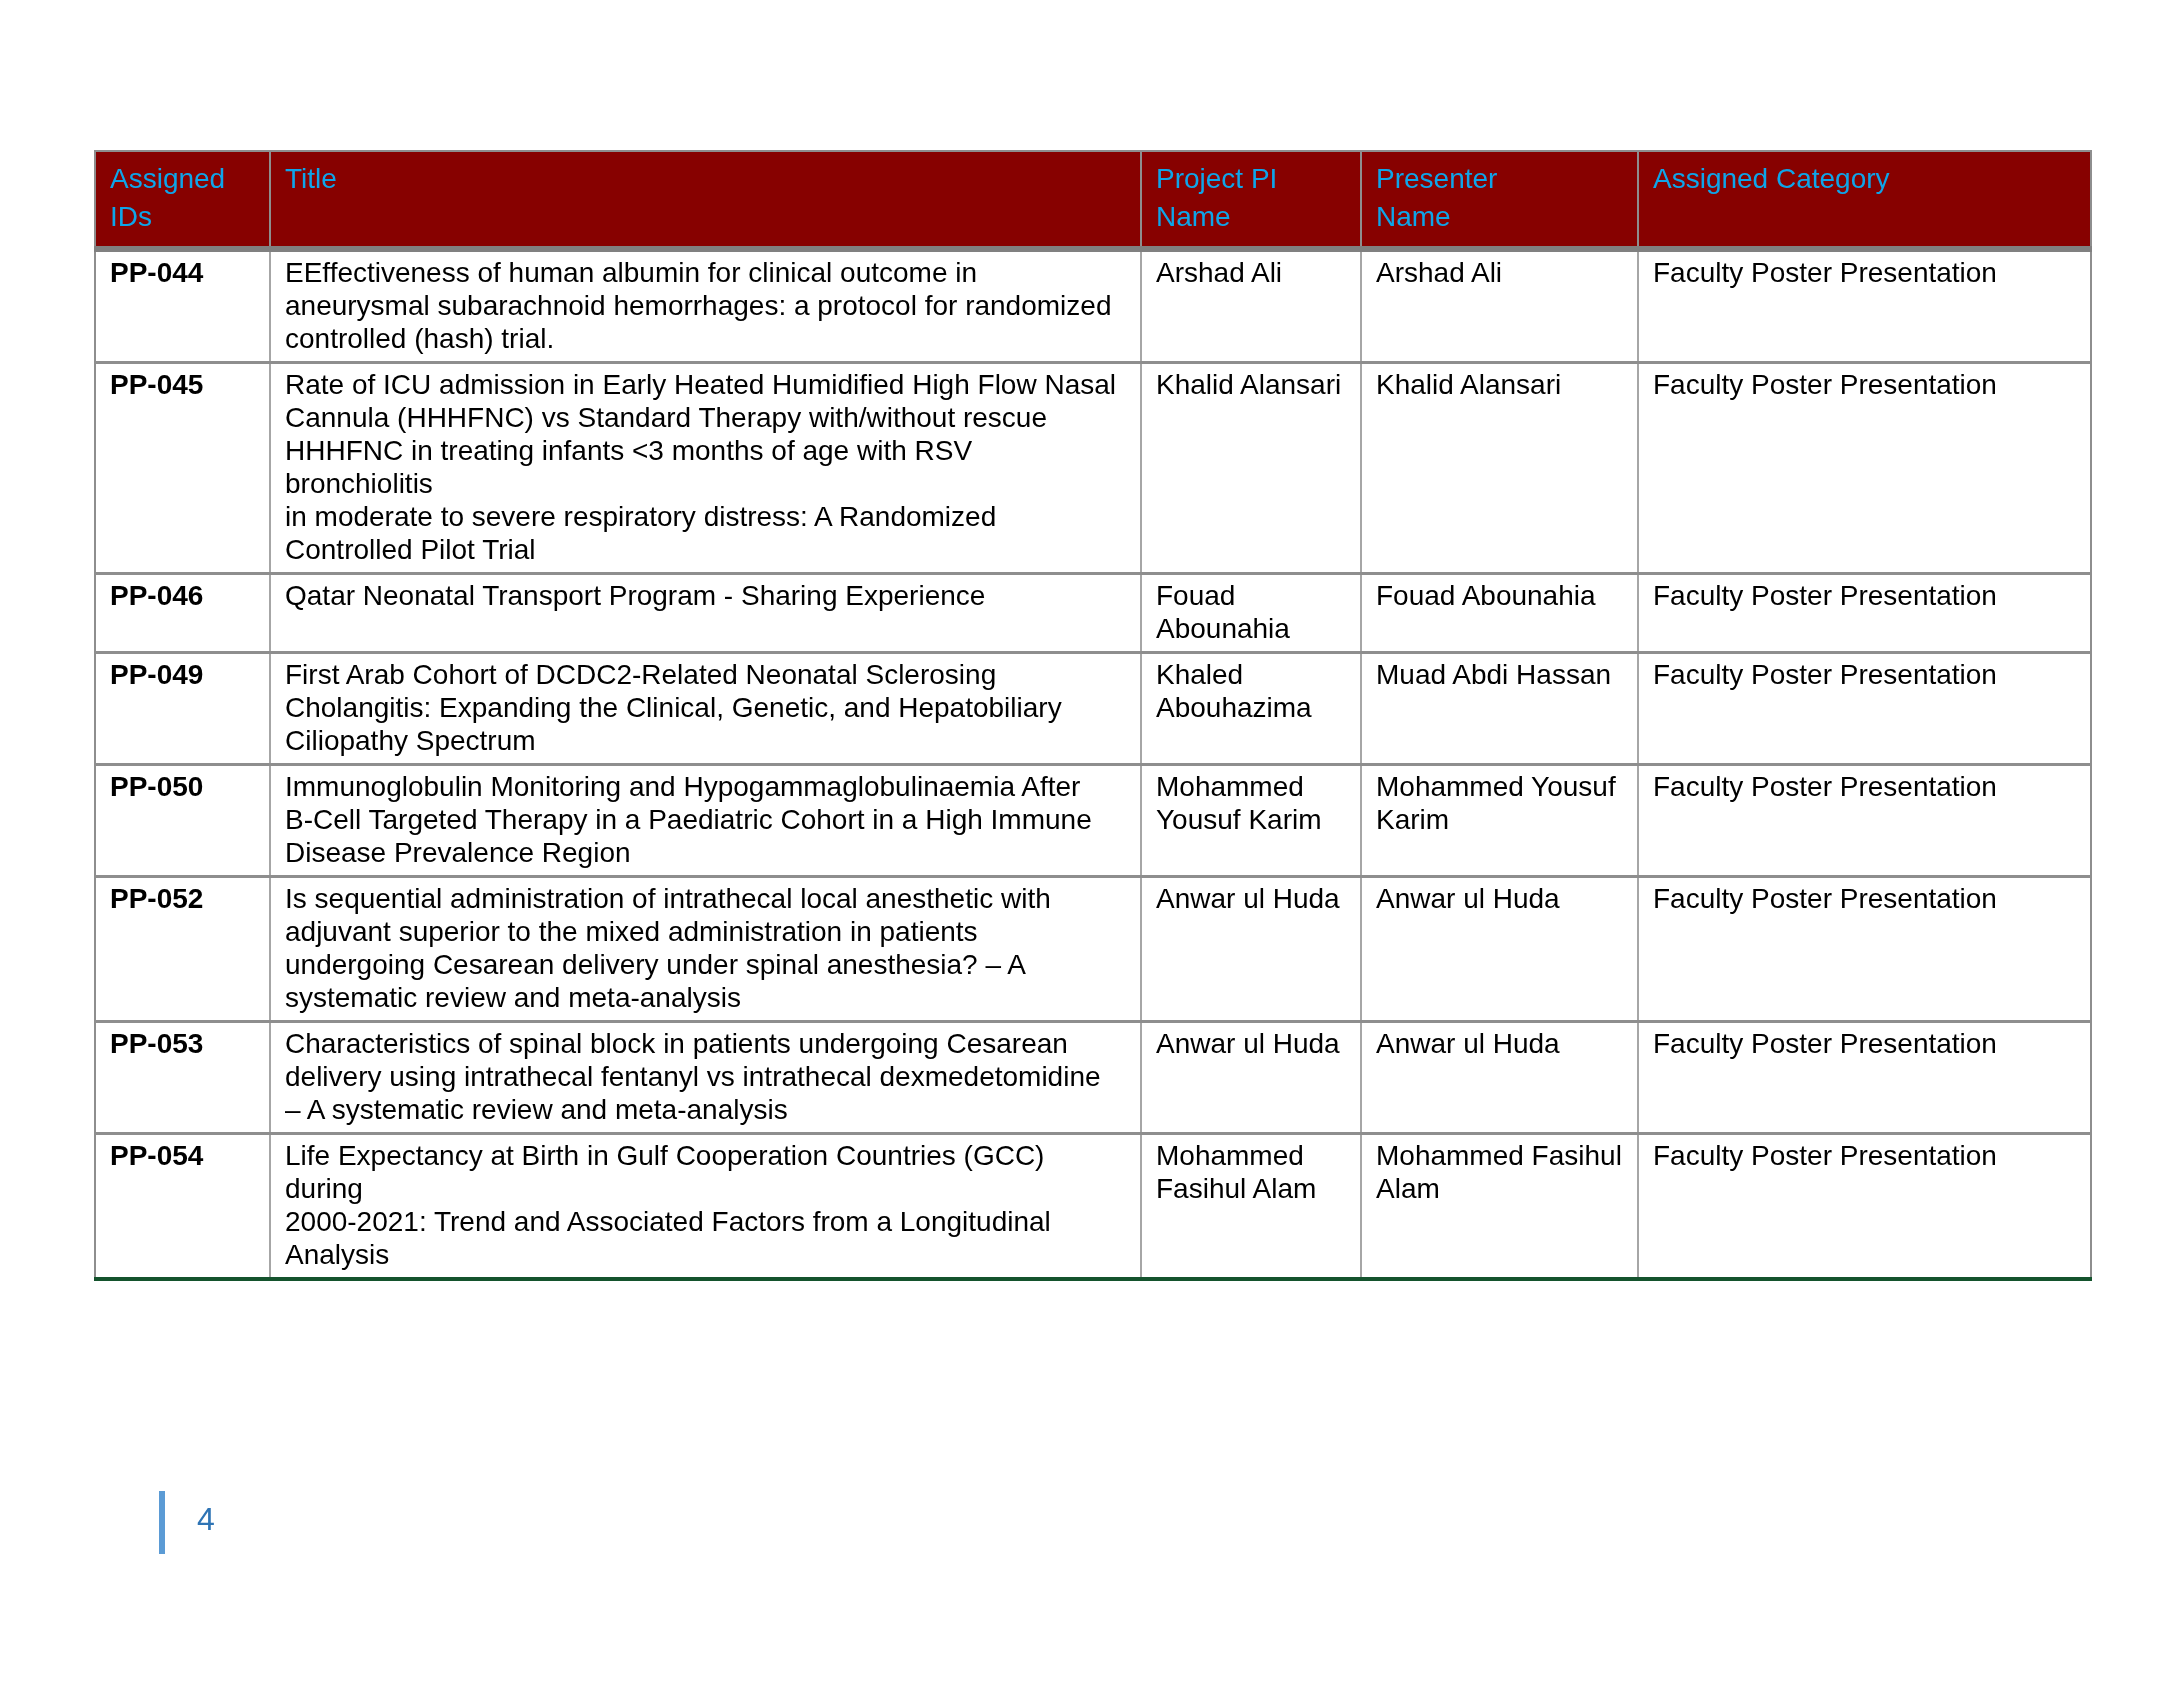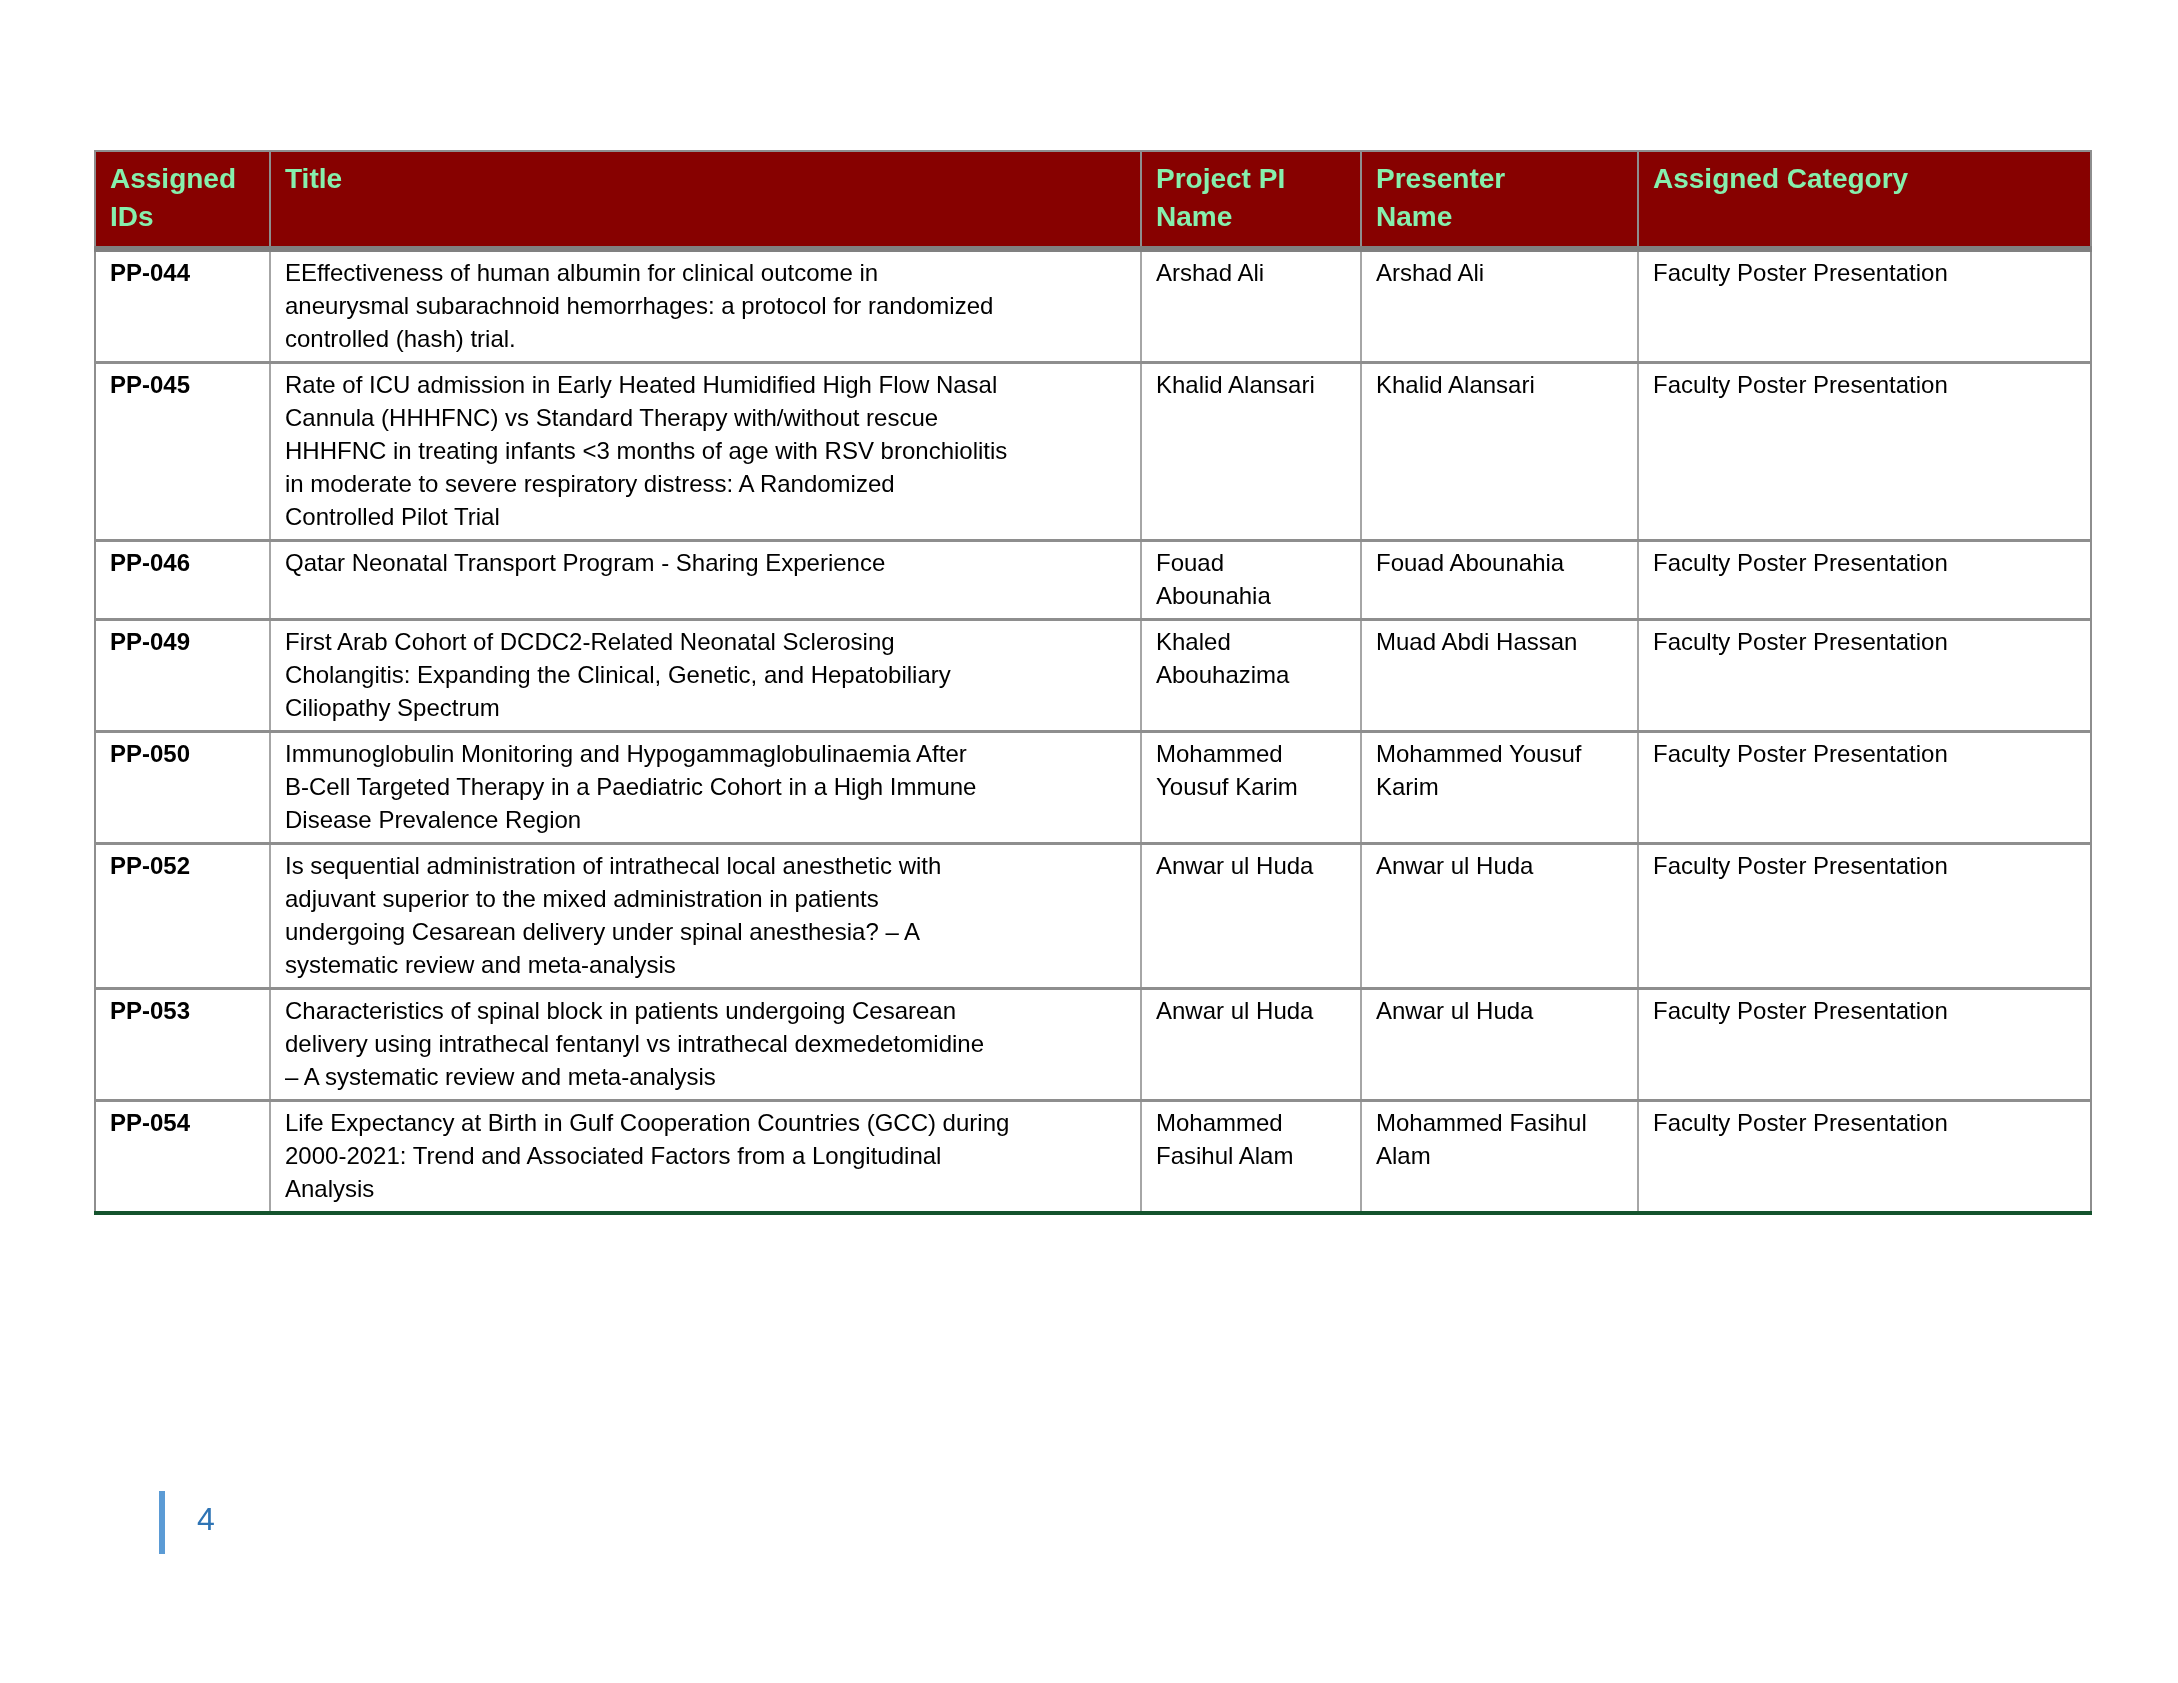--- a/index.html
+++ b/index.html
@@ -20,34 +20,34 @@
     table-layout: fixed;
   }
   .col-id       { width: 175px; }
   .col-title    { width: 871px; }
   .col-pi       { width: 220px; }
   .col-presenter{ width: 277px; }
   .col-category { width: 453px; }
 
   .doc-table th {
     background: #870100;
-    color: #86efac;
+    color: #0ea5e9;
     text-align: left;
     vertical-align: top;
     font-size: 28px;
     line-height: 38px;
-    font-weight: bold;
+    font-weight: normal;
     padding: 8px 14px 10px 14px;
     border: 2px solid #8e8e8e;
     border-bottom: 6px solid #808080;
     white-space: pre-wrap;
   }
   .doc-table td {
     vertical-align: top;
-    font-size: 24px;
+    font-size: 28px;
     line-height: 33px;
     padding: 4px 14px 6px 14px;
     border-left: 2px solid #a6a6a6;
     border-right: 2px solid #a6a6a6;
     border-top: 3px solid #8e8e8e;
     border-bottom: 3px solid #8e8e8e;
     white-space: pre-wrap;
     background: #ffffff;
   }
   .doc-table td.cell-id { font-weight: bold; }

